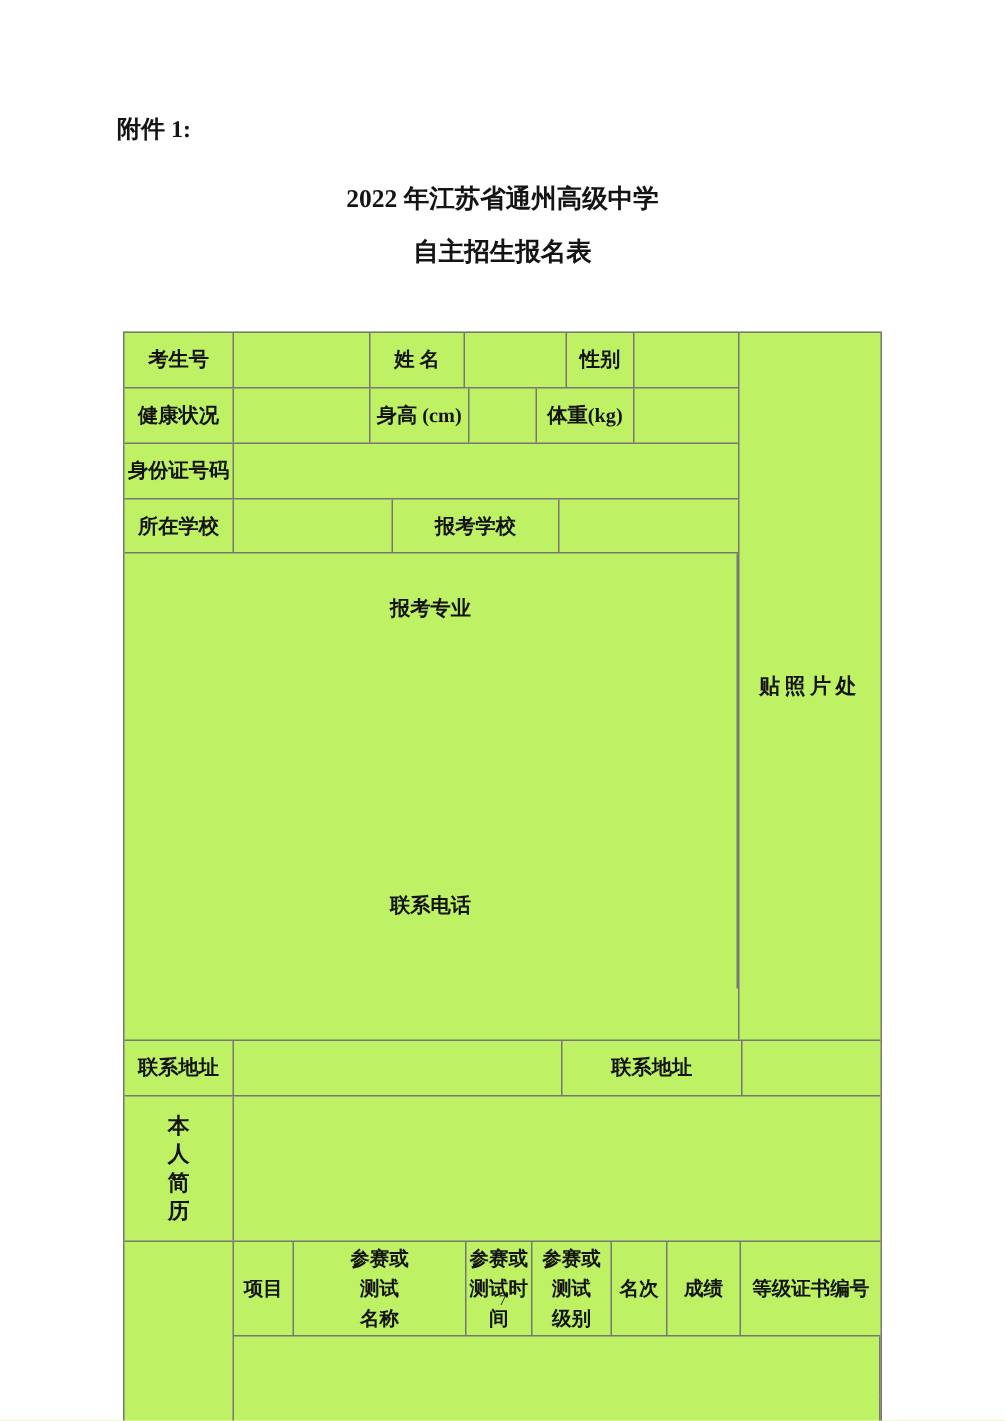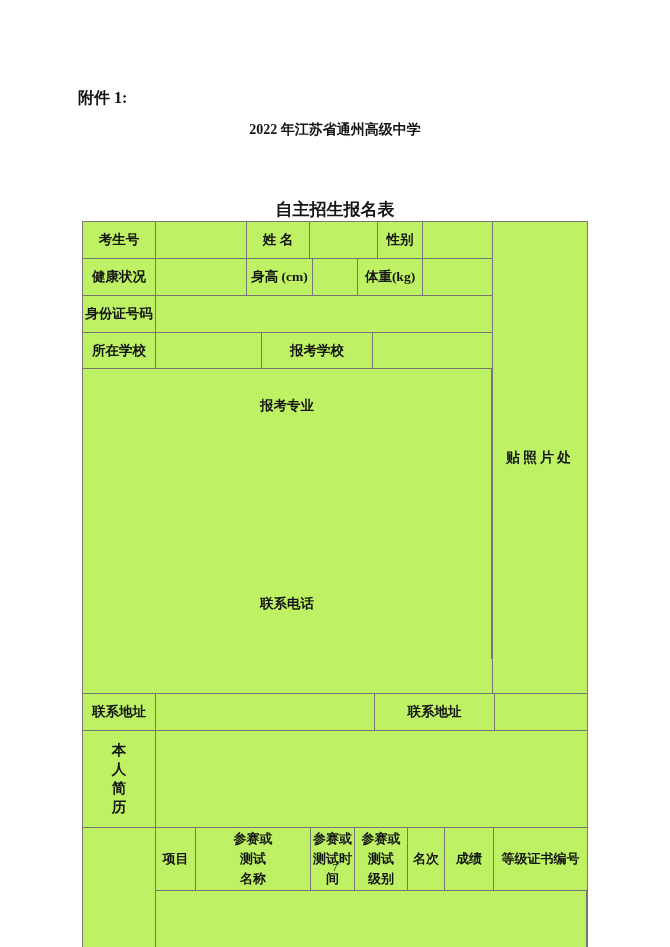--- a/index.html
+++ b/index.html
@@ -3,23 +3,23 @@
 <meta charset="utf-8">
 <style>
   :root { --ln: #777; --ink: #141414; }
   * { box-sizing: border-box; margin: 0; padding: 0; }
   html, body { background: #fff; }
   body {
     width: 670px; height: 947px; margin: 0 auto; position: relative;
     font-family: "Liberation Serif", "DejaVu Serif", serif;
     color: var(--ink); font-weight: 700; overflow: hidden;
   }
-  .attachment { position: absolute; left: 78px; top: 88px; font-size: 16px; }
-  .title-1 { position: absolute; left: 0; width: 670px; top: 121px; text-align: center; font-size: 14px; }
-  .title-2 { position: absolute; left: 0; width: 670px; top: 156px; text-align: center; font-size: 17px; margin-top: 42px; }
+  .attachment { position: absolute; left: 78px; top: 76px; font-size: 16px; }
+  .title-1 { position: absolute; left: 0; width: 670px; top: 121px; text-align: center; font-size: 17px; }
+  .title-2 { position: absolute; left: 0; width: 670px; top: 156px; text-align: center; font-size: 17px; }
 
   .tbl {
     position: absolute; left: 82px; top: 221px; width: 506px;
     border: 1px solid var(--ln); background: #bef264;
   }
   .band { display: flex; border-bottom: 1px solid var(--ln); }
   .band.last { border-bottom: none; }
   .stack { display: flex; flex-direction: column; }
   .grow { flex: 1 1 auto; }
   .row { display: flex; border-bottom: 1px solid var(--ln); }

